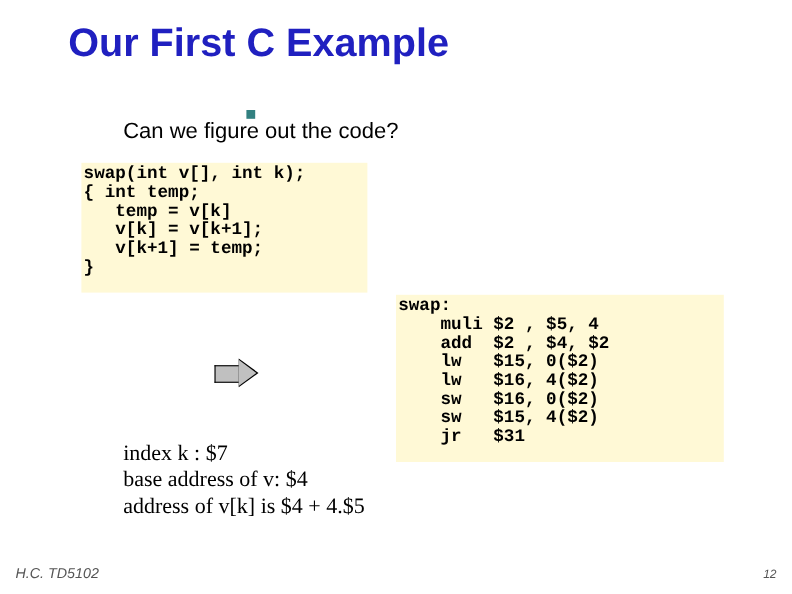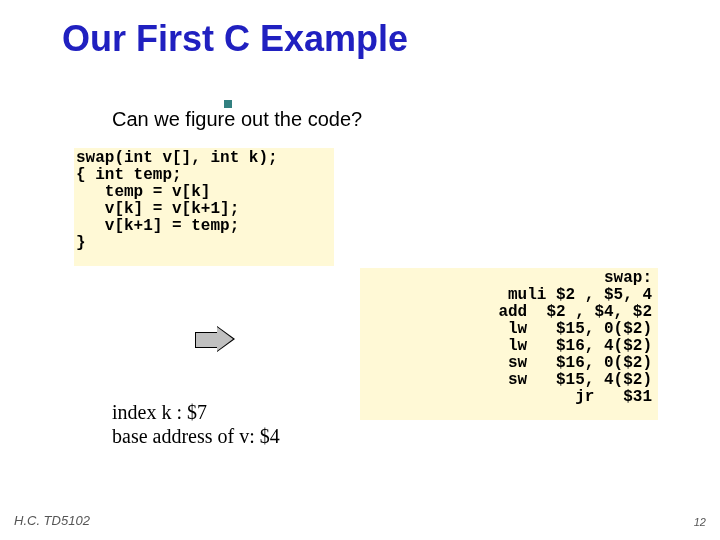--- a/index.html
+++ b/index.html
@@ -50,21 +50,20 @@
   }
   .codebox.c-code {
     top: 148px;
     left: 74px;
     width: 252px;
   }
   .codebox.mips-code {
     top: 268px;
     left: 360px;
     width: 290px;
-    text-align: right;
   }
   .arrow-graphic {
     position: absolute;
     top: 328px;
     left: 195px;
     width: 42px;
     height: 22px;
   }
   .arrow-shaft {
     position: absolute;
@@ -177,16 +176,17 @@
   <div class="arrow-shadow"></div>
   <div class="arrow-shadow-head"></div>
   <div class="arrow-shaft"></div>
   <div class="arrow-head"></div>
   <div class="arrow-head-inner"></div>
 </div>
 
 <div class="explanation">
   <div class="indent">index k : $7</div>
   <div class="indent">base address of v: $4</div>
+  <div class="indent">address of v[k] is $4 + 4.$5</div>
 </div>
 
 <div class="footer-left">H.C. TD5102</div>
 <div class="footer-right">12</div>
 
 </body></html>

